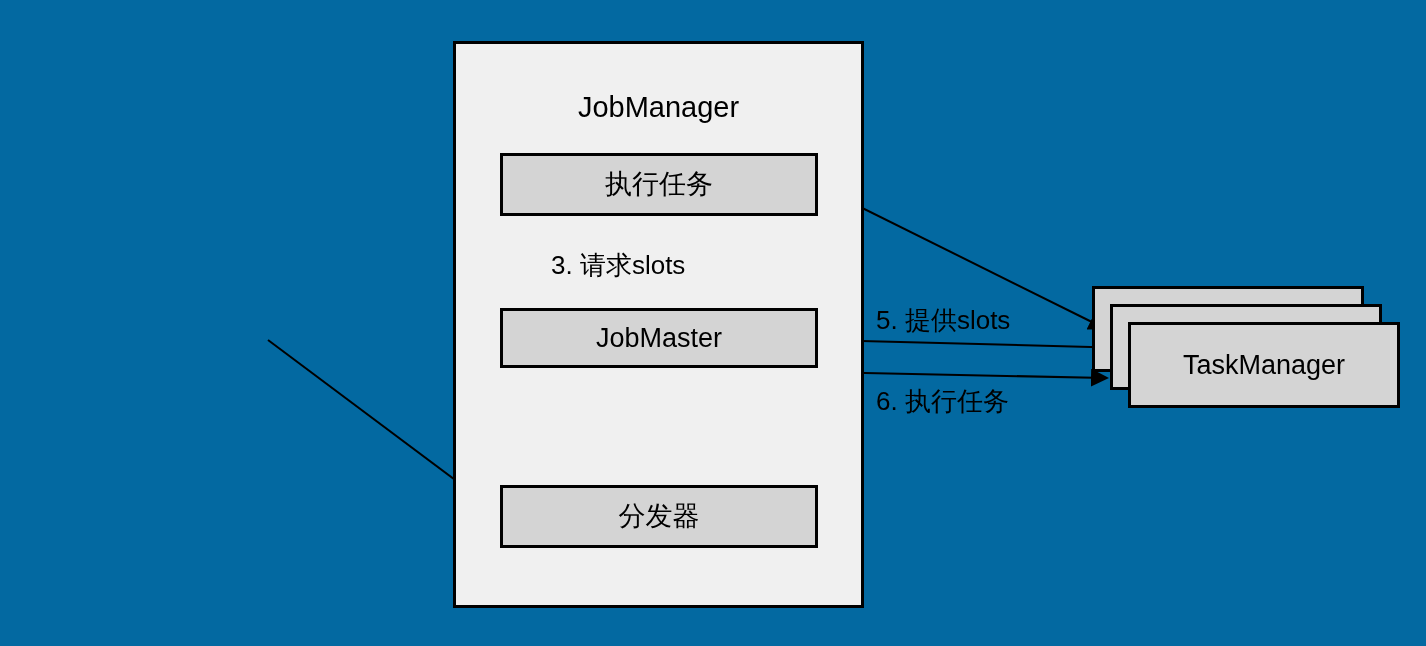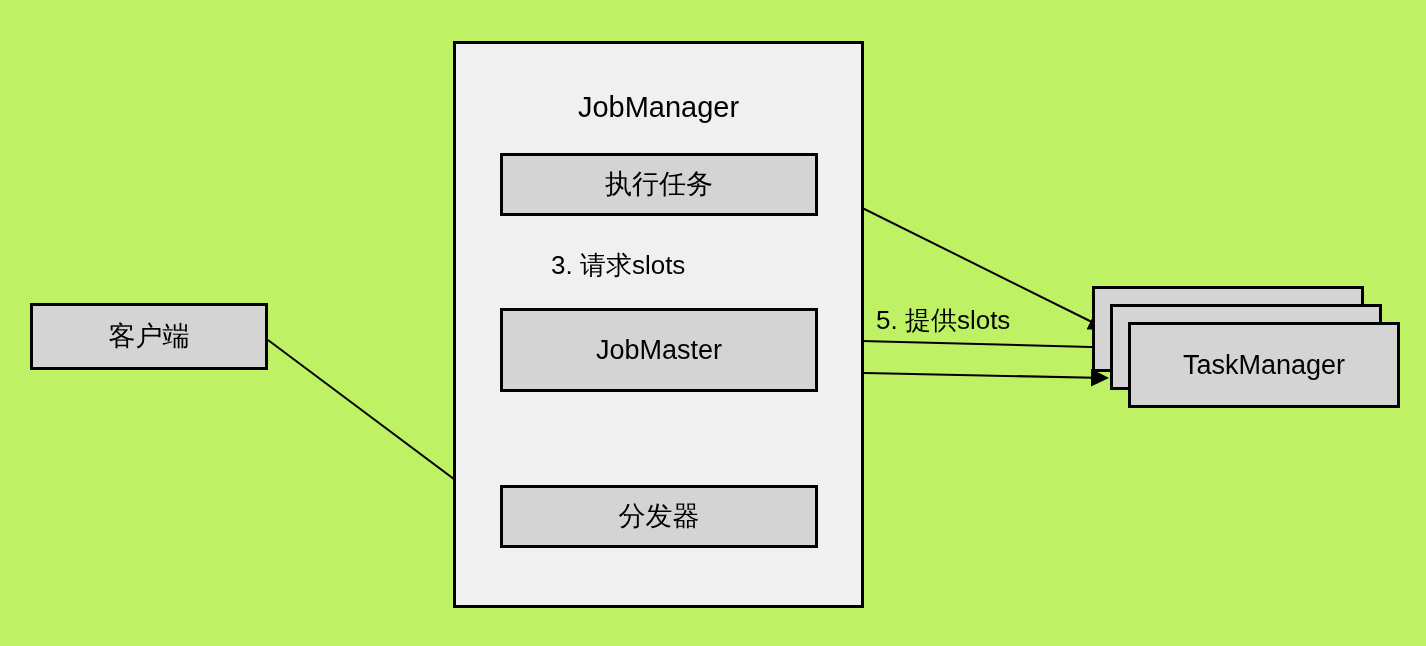--- a/index.html
+++ b/index.html
@@ -5,21 +5,21 @@
 <style>
   html, body {
     margin: 0;
     padding: 0;
     background: #ffffff;
   }
   #canvas {
     position: relative;
     width: 1426px;
     height: 646px;
-    background: #bef264;
+    background: #0369a1;
     overflow: hidden;
     font-family: "Liberation Sans", "DejaVu Sans", sans-serif;
   }
   svg#wires {
     position: absolute;
     left: 0;
     top: 0;
     width: 1426px;
     height: 646px;
     pointer-events: none;
@@ -93,31 +93,31 @@
 
     <line x1="533" y1="308" x2="533" y2="220" stroke="#000000" stroke-width="2" marker-end="url(#arrow-solid)"></line>
 
     <line x1="818" y1="186" x2="1104" y2="328" stroke="#000000" stroke-width="2" marker-end="url(#arrow-solid)"></line>
 
     <line x1="1128" y1="348" x2="822" y2="340" stroke="#000000" stroke-width="2" marker-end="url(#arrow-solid)"></line>
 
     <line x1="818" y1="372" x2="1106" y2="378" stroke="#000000" stroke-width="2" marker-end="url(#arrow-solid)"></line>
   </svg>
 
-  <div class="box" id="node-client" style="left: 30px; top: 303px; width: 238px; height: 67px;">客户端</div>
 
   <div class="box" id="node-resource-manager" style="left: 500px; top: 153px; width: 318px; height: 63px;">执行任务</div>
 
-  <div class="box" id="node-jobmaster" style="left: 500px; top: 308px; width: 318px; height: 84px;">JobMaster</div>
+  <div class="box" id="node-jobmaster" style="left: 500px; top: 308px; width: 318px; height: 60px;">JobMaster</div>
 
   <div class="box" id="node-taskmanager" style="left: 1128px; top: 322px; width: 272px; height: 86px;">TaskManager</div>
 
   <div class="box" id="node-dispatcher" style="left: 500px; top: 485px; width: 318px; height: 63px;">分发器</div>
 
 
 
   <div class="edge-label" id="label-e3" style="left: 551px; top: 248px;">3. 请求slots</div>
 
 
   <div class="edge-label" id="label-e5" style="left: 876px; top: 303px;">5. 提供slots</div>
 
+  <div class="edge-label" id="label-e6" style="left: 876px; top: 384px;">6. 执行任务</div>
 
 </div>
 
 </body></html>

